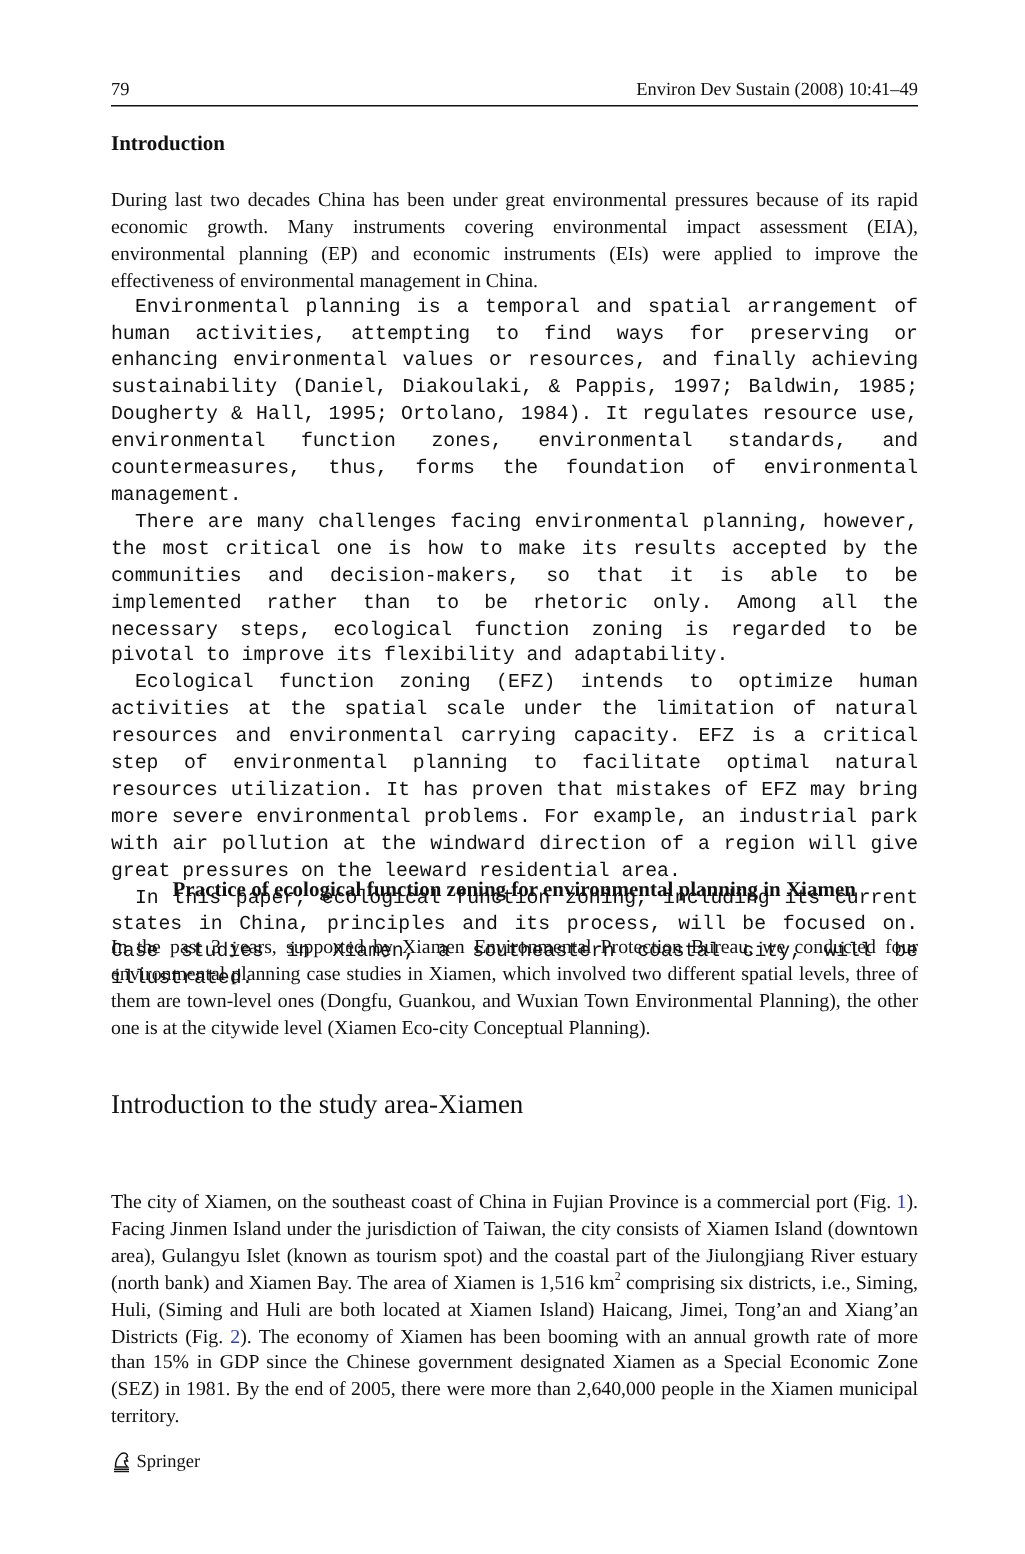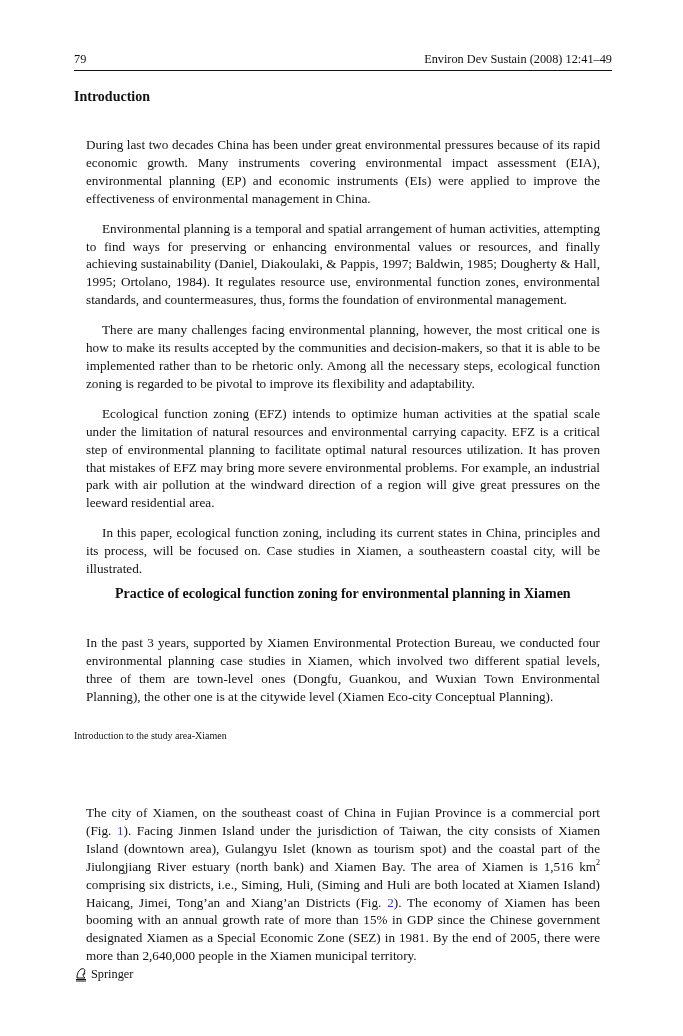--- a/index.html
+++ b/index.html
@@ -16,45 +16,45 @@
     .running-head .pg { position: absolute; left: 0; top: 0; }
     .running-head .jr { position: absolute; right: 0; top: 0; }
     .head-rule {
       position: absolute; top: 70px; left: 0; width: 538px;
       border-top: 1.6px solid #111;
     }
     .h1 {
       position: absolute; left: 0; font-weight: bold; font-size: 14px; line-height: 16px;
     }
     .h2 {
-      position: absolute; left: 0; font-size: 10px; line-height: 16px; text-align: right;
+      position: absolute; left: 0; font-size: 18px; line-height: 16px; text-align: right;
     }
     .para {
       position: absolute; left: 0; width: 538px;
       font-size: 13.2px; line-height: 17.9px;
       text-align: justify; text-align-last: left;
     }
-    .para p { margin: 12px; text-indent: 0; }
-    .para p.ind { text-indent: 16px; }
+    .para p { margin: 0; text-indent: 0; }
+    .para p.ind { text-indent: 16px; font-family: Liberation Mono, monospace; }
     .ref { color: #2f3cc4; }
     sup { font-size: 8px; line-height: 0; vertical-align: 6px; }
     .footer {
       position: absolute; left: 0; top: 966px;
       font-size: 12.3px; line-height: 16px; display: flex; align-items: flex-start; gap: 3px;
     }
     .springer-icon { width: 14px; height: 16px; display: inline-block; }
   </style>
 </head>
 <body>
 
 <div class="page">
 
   <div class="running-head">
     <span class="pg">79</span>
-    <span class="jr">Environ Dev Sustain (2008) 12:41–49</span>
+    <span class="jr">Environ Dev Sustain (2008) 10:41–49</span>
   </div>
   <div class="head-rule"></div>
 
   <div class="h1" style="top:89px;">Introduction</div>
 
   <div class="para" style="top:124px;">
     <p>During last two decades China has been under great environmental pressures because of its rapid economic growth. Many instruments covering environmental impact assessment (EIA), environmental planning (EP) and economic instruments (EIs) were applied to improve the effectiveness of environmental management in China.</p>
     <p class="ind">Environmental planning is a temporal and spatial arrangement of human activities, attempting to find ways for preserving or enhancing environmental values or resources, and finally achieving sustainability (Daniel, Diakoulaki, &amp; Pappis, 1997; Baldwin, 1985; Dougherty &amp; Hall, 1995; Ortolano, 1984). It regulates resource use, environmental function zones, environmental standards, and countermeasures, thus, forms the foundation of environmental management.</p>
     <p class="ind">There are many challenges facing environmental planning, however, the most critical one is how to make its results accepted by the communities and decision-makers, so that it is able to be implemented rather than to be rhetoric only. Among all the necessary steps, ecological function zoning is regarded to be pivotal to improve its flexibility and adaptability.</p>
     <p class="ind">Ecological function zoning (EFZ) intends to optimize human activities at the spatial scale under the limitation of natural resources and environmental carrying capacity. EFZ is a critical step of environmental planning to facilitate optimal natural resources utilization. It has proven that mistakes of EFZ may bring more severe environmental problems. For example, an industrial park with air pollution at the windward direction of a region will give great pressures on the leeward residential area.</p>

